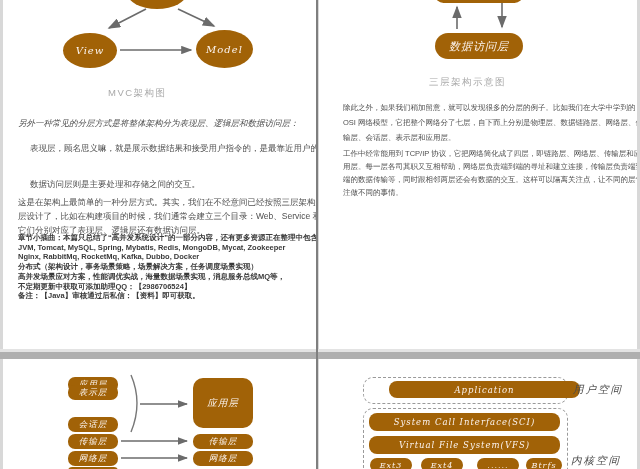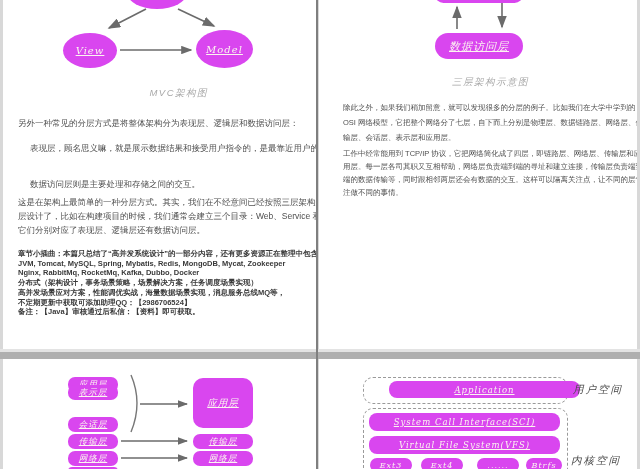--- a/index.html
+++ b/index.html
@@ -5,27 +5,27 @@
   html,body{margin:0;padding:0;}
   body{
     width:640px;height:469px;position:relative;overflow:hidden;
     background:#d8d8d8;
     font-family:"Liberation Sans",sans-serif;
   }
   .page{position:absolute;background:#ffffff;overflow:hidden;}
   .vline{position:absolute;left:316px;top:0;width:2px;height:469px;background:#7f7f7f;}
   .band-light{position:absolute;left:0;top:349px;width:640px;height:3px;background:#e3e3e3;}
   .band-dark{position:absolute;left:0;top:352px;width:640px;height:7px;background:#afafaf;}
-  .pink{background:#d946ef;position:absolute;display:flex;align-items:center;justify-content:center;color:#fcf4f0;text-decoration:underline;}
+  .pink{background:#a16207;position:absolute;display:flex;align-items:center;justify-content:center;color:#fcf4f0;}
   .ellipse{border-radius:50%;}
   .rbox{border-radius:9px;}
   .hand{font-family:"DejaVu Serif",serif;font-style:italic;letter-spacing:1px;}
-  .caption{position:absolute;color:#a8a8a8;font-size:9.5px;letter-spacing:1.5px;text-align:right;white-space:pre;font-style:italic;}
+  .caption{position:absolute;color:#a8a8a8;font-size:9.5px;letter-spacing:1.5px;text-align:left;white-space:pre;}
   .bodytext{position:absolute;color:#4f4f4f;white-space:pre;font-size:8.5px;line-height:14px;}
-  .promo{font-size:7.5px;line-height:9.7px;font-weight:bold;color:#3a3a3a;margin-top:16px;}
+  .promo{font-size:7.5px;line-height:9.7px;font-weight:bold;color:#3a3a3a;}
   .rtext{font-size:7.5px;}
   .svg-overlay{position:absolute;left:0;top:0;pointer-events:none;}
   .space-label{position:absolute;color:#4a4a4a;font-size:10.5px;font-family:"DejaVu Serif",serif;font-style:italic;letter-spacing:2px;white-space:pre;}
   .dashed{position:absolute;border:1px dashed #9a9a9a;border-radius:10px;}
 </style>
 </head>
 <body>
 
 <div class="page" style="left:3px;top:0;width:313px;height:349px;">
 
@@ -42,21 +42,21 @@
 
   <div class="pink ellipse" style="left:124px;top:-24px;width:60px;height:33px;"></div>
   <div class="pink ellipse hand" style="left:60px;top:33px;width:54px;height:35px;font-size:10px;">
     <span>View</span>
   </div>
   <div class="pink ellipse hand" style="left:193px;top:30px;width:57px;height:38px;font-size:10px;">
     <span>Model</span>
   </div>
   <div class="caption" style="left:105px;top:87px;width:100px;">MVC架构图</div>
 
-  <div class="bodytext" style="left:15px;top:116px;">另外一种常见的分层方式是将整体架构分为表现层、逻辑层和数据访问层：</div>
+  <div class="bodytext" style="left:15px;top:116px;font-style:italic;">另外一种常见的分层方式是将整体架构分为表现层、逻辑层和数据访问层：</div>
   <div class="bodytext" style="left:27px;top:141px;">表现层，顾名思义嘛，就是展示数据结果和接受用户指令的，是最靠近用户的一层；</div>
   <div class="bodytext" style="left:27px;top:177px;">数据访问层则是主要处理和存储之间的交互。</div>
   <div class="bodytext" style="left:15px;top:195px;">这是在架构上最简单的一种分层方式。其实，我们在不经意间已经按照三层架构来做系统分
 层设计了，比如在构建项目的时候，我们通常会建立三个目录：Web、Service 和 Dao，
 它们分别对应了表现层、逻辑层还有数据访问层。</div>
   <div class="bodytext promo" style="left:15px;top:233px;">章节小插曲：本篇只总结了“高并发系统设计”的一部分内容，还有更多资源正在整理中包含
 JVM, Tomcat, MySQL, Spring, Mybatis, Redis, MongoDB, Mycat, Zookeeper
 Nginx, RabbitMq, RocketMq, Kafka, Dubbo, Docker
 分布式（架构设计，事务场景策略，场景解决方案，任务调度场景实现）
 高并发场景应对方案，性能调优实战，海量数据场景实现，消息服务总线MQ等，

